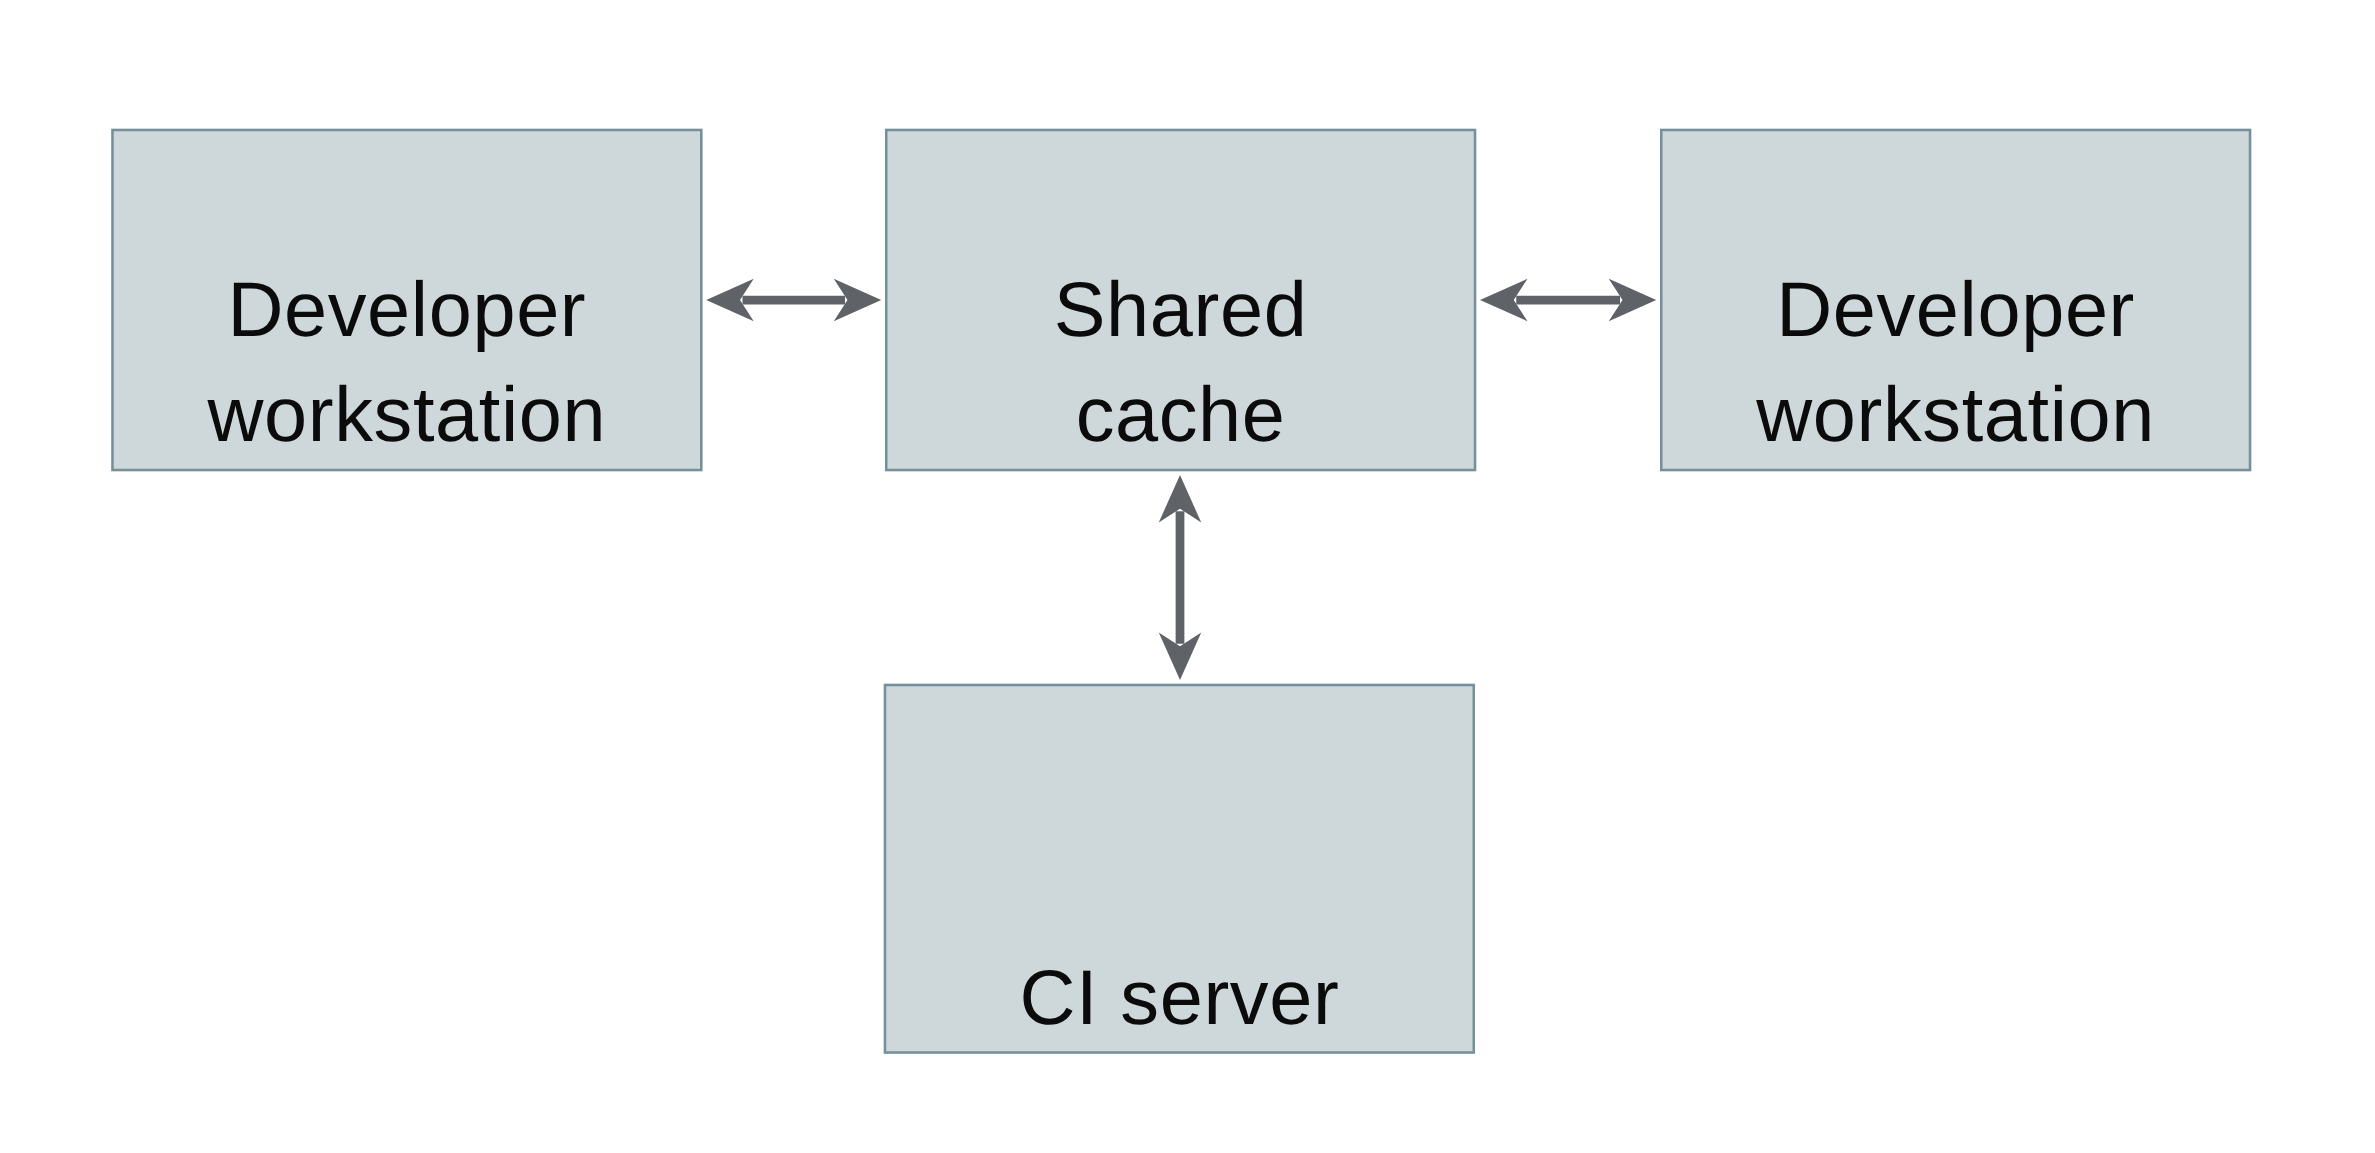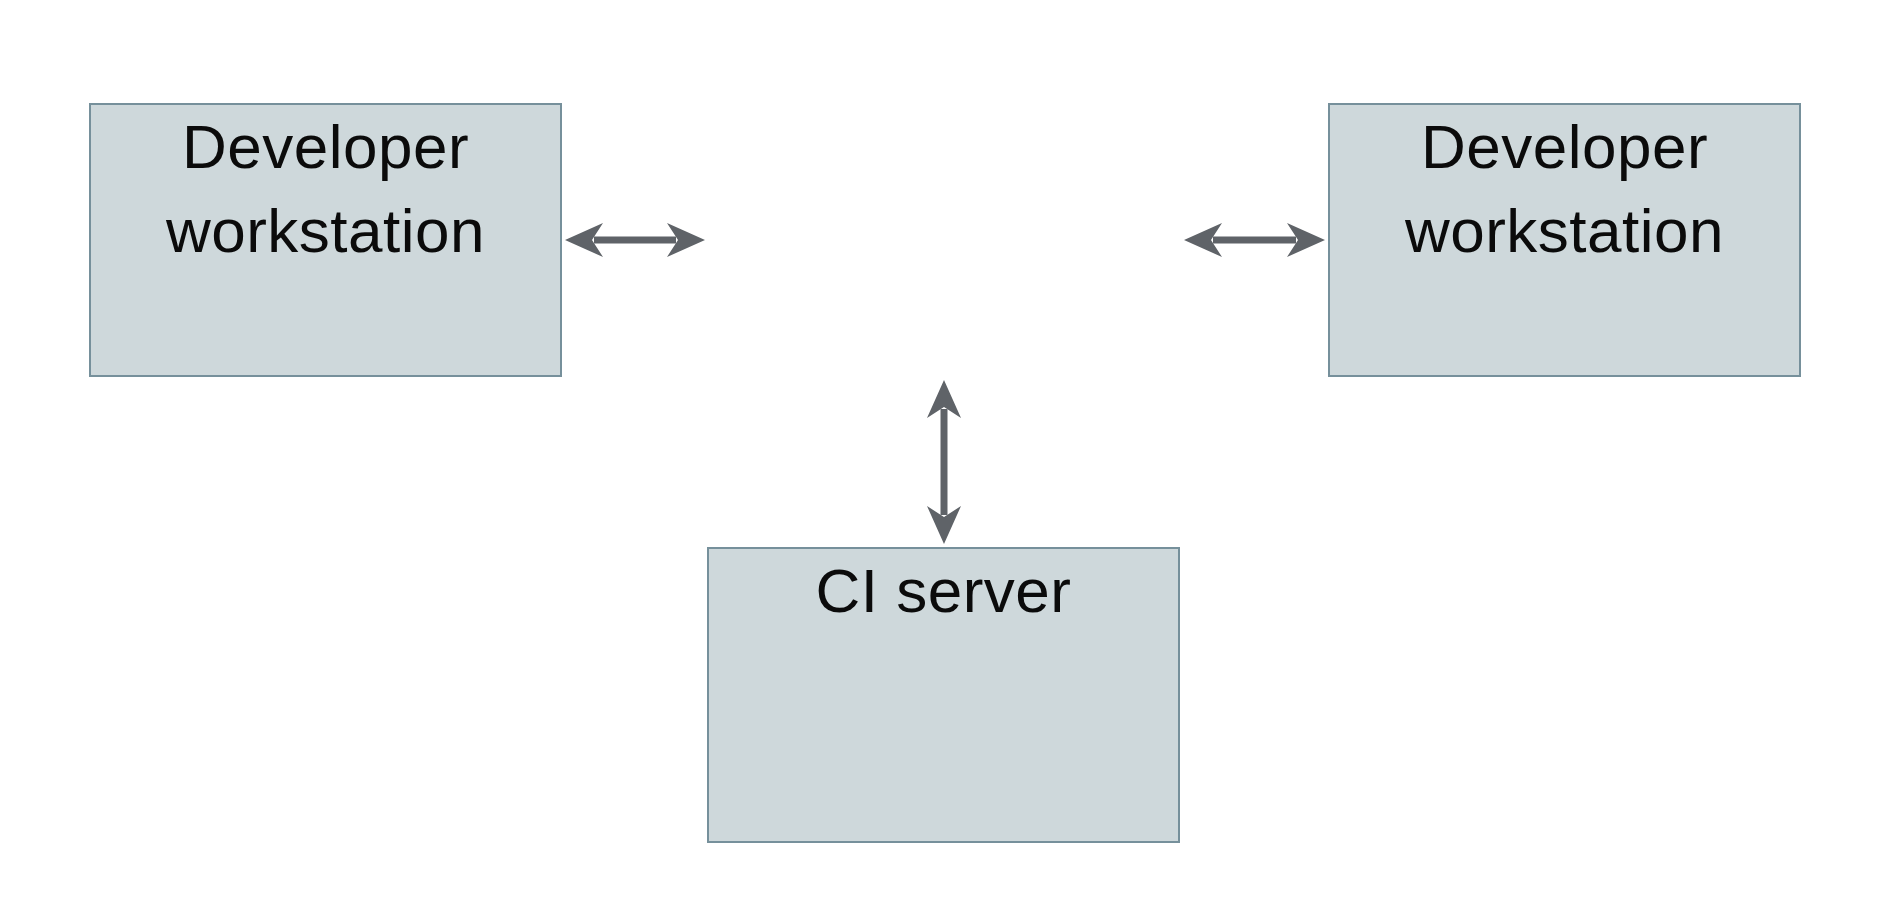--- a/index.html
+++ b/index.html
@@ -18,21 +18,21 @@
     height: 922px;
     background: var(--background);
     overflow: hidden;
     font-family: "Liberation Sans", "DejaVu Sans", sans-serif;
   }
   .node {
     position: absolute;
     background: var(--box_fill);
     border: 2px solid var(--box_border);
     display: flex;
-    align-items: flex-start;
+    align-items: flex-end;
     justify-content: center;
     text-align: center;
   }
   .node-label {
     color: var(--text);
     font-size: 62px;
     line-height: 84px;
     white-space: pre-line;
     letter-spacing: 0.5px;
   }
@@ -50,20 +50,24 @@
 </head>
 <body>
 
 <div class="canvas">
 
   <div class="node node-dev-left">
     <span class="node-label">Developer
 workstation</span>
   </div>
 
+  <div class="node node-cache">
+    <span class="node-label">Shared
+cache</span>
+  </div>
 
   <div class="node node-dev-right">
     <span class="node-label">Developer
 workstation</span>
   </div>
 
   <div class="node node-ci">
     <span class="node-label">CI server</span>
   </div>
 

